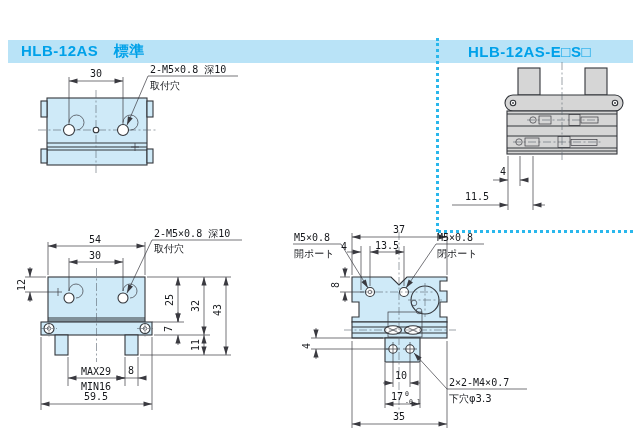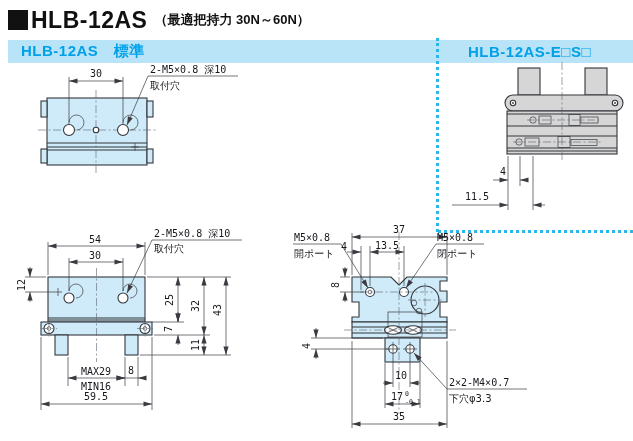--- a/index.html
+++ b/index.html
@@ -24,25 +24,20 @@
   .cl{stroke:#5a6470;stroke-width:.6;fill:none;stroke-dasharray:8 2.5 2 2.5;}
   text.dt{font-family:"DejaVu Sans Mono","DejaVu Sans",monospace;font-size:10px;fill:#16181c;}
   text.jp{font-family:"DejaVu Sans","Liberation Sans",sans-serif;font-size:10px;fill:#16181c;}
   text.tol{font-family:"DejaVu Sans Mono","DejaVu Sans",monospace;font-size:6.5px;fill:#16181c;}
 </style>
 </head>
 <body>
 
 <div id="page">
 
-  <div class="title-row">
-    <div class="title-bullet"></div>
-    <div class="title-text">HLB-12AS</div>
-    <div class="title-sub">（最適把持力 30N～60N）</div>
-  </div>
 
   <div class="secbar secbar-left">
     <span class="lbl">HLB-12AS　標準</span>
   </div>
   <div class="secbar secbar-right">
     <span class="lbl">HLB-12AS-E□S□</span>
   </div>
 
   <div class="dot-v"></div>
   <div class="dot-h"></div>

